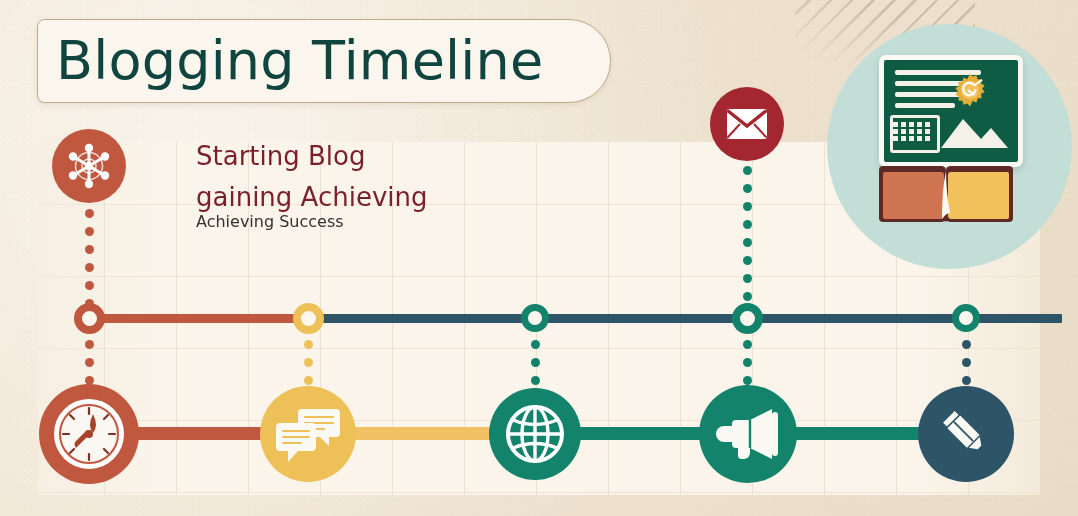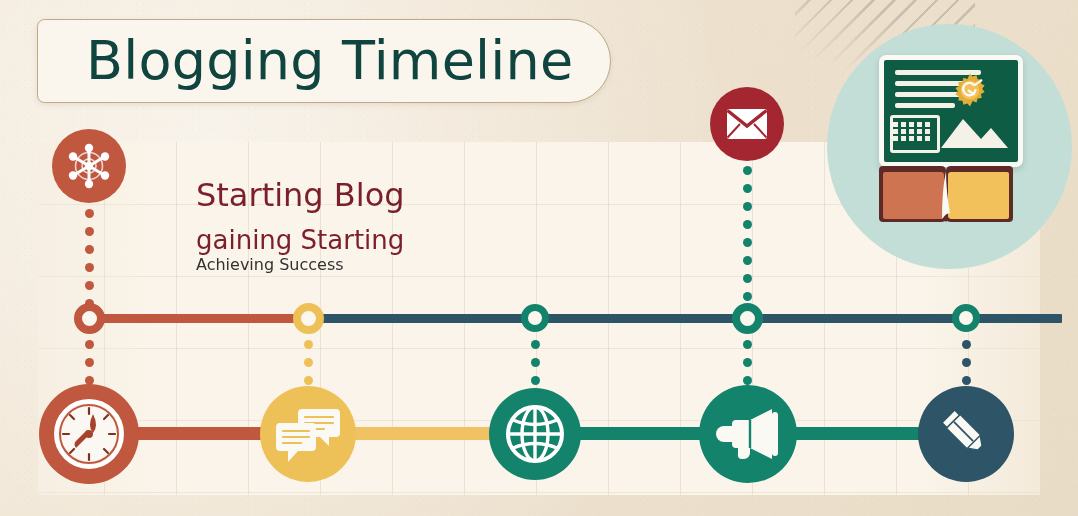--- a/index.html
+++ b/index.html
@@ -35,21 +35,21 @@
   #hatch{position:absolute;left:795px;top:-14px;width:180px;height:105px;
     background:repeating-linear-gradient(-45deg, rgba(176,166,150,.55) 0 2.5px, rgba(0,0,0,0) 2.5px 15px);
     -webkit-mask-image:linear-gradient(200deg, #000 35%, transparent 78%);
     mask-image:linear-gradient(200deg, #000 35%, transparent 78%);}
   
   #title-pill{position:absolute;left:37px;top:19px;width:572px;height:82px;
     background:#faf6ee;border:1.6px solid #c0a987;
     border-radius:8px 44px 44px 8px;
     box-shadow:0 2px 5px rgba(120,95,60,.12);
     display:flex;align-items:center;}
-  #title-text{margin-left:48px;font-size:54px;line-height:1;color:#10443f;
+  #title-text{margin-left:18px;font-size:54px;line-height:1;color:#10443f;
     letter-spacing:.2px;font-weight:400;white-space:nowrap;}
   
   .rail{position:absolute;height:9px;border-radius:1px;}
   
   .node{position:absolute;border-radius:50%;background:#fbf7ef;
     box-sizing:border-box;}
   
   .dots{position:absolute;width:9px;}
   .dots i{display:block;width:9px;height:9px;border-radius:50%;margin-bottom:9px;}
   
@@ -57,21 +57,21 @@
     align-items:center;justify-content:center;}
   .icon-circle svg{display:block;}
   
   .bottom-icon{z-index:5;}
   .top-icon{z-index:5;}
   
   .stub{position:absolute;height:13px;}
   
   #labels{position:absolute;left:196px;top:142px;width:430px;}
   .lbl{white-space:nowrap;}
-  .lbl-1{font-size:32px;color:#7b1f2b;line-height:1.12;margin-top:36px;}
+  .lbl-1{font-size:26px;color:#7b1f2b;line-height:1.12;}
   .lbl-2{font-size:24px;color:#333131;line-height:1.18;margin-top:-2px;}
   .lbl-3{font-size:26px;color:#7b1f2b;line-height:1.12;margin-top:12px;}
   .lbl-4{font-size:16px;color:#333131;line-height:1.18;margin-top:1px;}
   
   #hero{position:absolute;left:827px;top:24px;width:245px;height:245px;
     border-radius:50%;background:#c3ded7;}
   #board{position:absolute;left:879px;top:55px;width:134px;height:102px;
     background:#0f5c45;border:5px solid #fbf9f4;border-radius:7px;
     box-shadow:0 3px 6px rgba(40,60,55,.18);}
   .bline{position:absolute;background:#f4f1e8;height:5px;border-radius:2px;}
@@ -299,16 +299,16 @@
         <rect x="20" y="4" width="18" height="7" fill="#fbf9f4" stroke="#2d5567" stroke-width="1.6"></rect>
         <line x1="29" y1="12" x2="29" y2="39" stroke="#2d5567" stroke-width="1.8"></line>
         <path d="M20 40 h18 l-9 13 z" fill="#fbf9f4" stroke="#2d5567" stroke-width="1.4"></path>
         <path d="M25.5 48 h7 l-3.5 5 z" fill="#2d5567"></path>
       </g>
     </svg>
   </div>
 
   <div id="labels">
     <div class="lbl lbl-1">Starting Blog</div>
-    <div class="lbl lbl-3">gaining Starting</div>
+    <div class="lbl lbl-3">gaining Achieving</div>
     <div class="lbl lbl-4">Achieving Success</div>
   </div>
 </div>
 
 </body></html>

